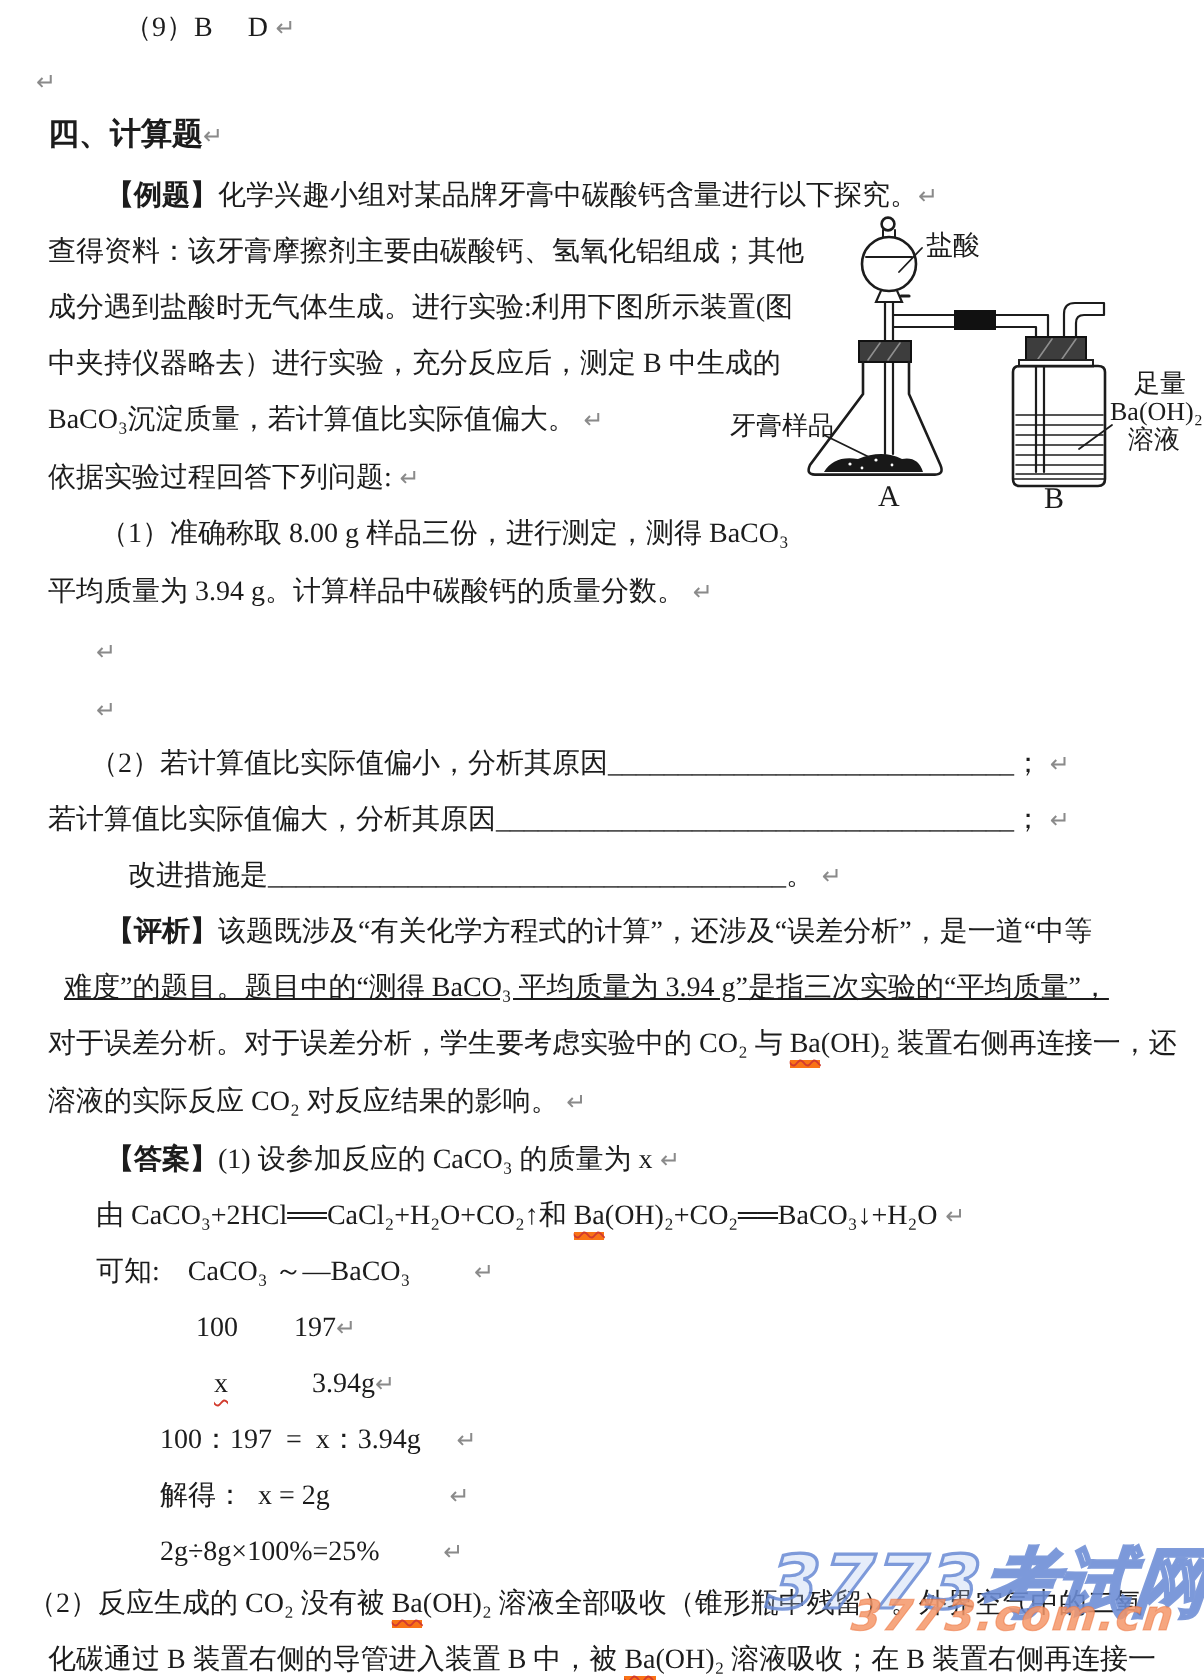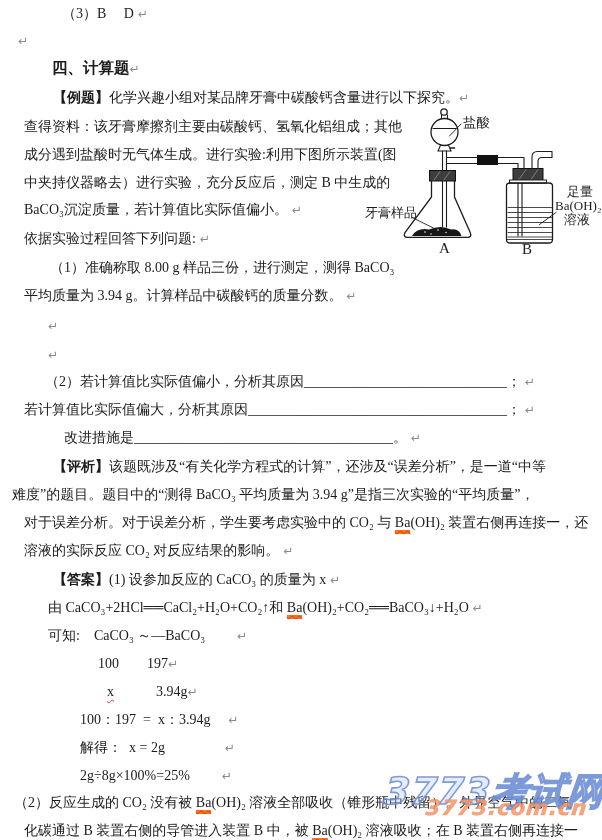--- a/index.html
+++ b/index.html
@@ -67,38 +67,38 @@
     -webkit-text-stroke:0.6px rgba(236,118,66,0.55);
     white-space:nowrap;
   }
 </style>
 </head>
 <body>
 
 <div class="page">
 
   <div id="doc">
-      <div class="line" style="top: 4px; left: 62px;"><span>（3）B　 D</span><span class="pc"> ↵</span></div>
+      <div class="line" style="top: 4px; left: 62px;"><span>（9）B　 D</span><span class="pc"> ↵</span></div>
       <div class="line" style="top: 31px; left: 18px;"><span class="pc">↵</span></div>
-      <div class="line h" style="top: 58px; left: 24px; margin-left: 28px;"><span class="b">四、计算题</span><span class="pc">↵</span></div>
+      <div class="line h" style="top: 58px; left: 24px;"><span class="b">四、计算题</span><span class="pc">↵</span></div>
       <div class="line" style="top: 88px; left: 53px;"><span class="b">【例题】</span><span>化学兴趣小组对某品牌牙膏中碳酸钙含量进行以下探究。</span><span class="pc">↵</span></div>
       <div class="line" style="top: 117px; left: 24px;"><span>查得资料：该牙膏摩擦剂主要由碳酸钙、氢氧化铝组成；其他</span></div>
       <div class="line" style="top: 145px; left: 24px;"><span>成分遇到盐酸时无气体生成。进行实验:利用下图所示装置(图</span></div>
       <div class="line" style="top: 173px; left: 24px;"><span>中夹持仪器略去）进行实验，充分反应后，测定 B 中生成的</span></div>
-      <div class="line" style="top: 200px; left: 24px;"><span>BaCO₃沉淀质量，若计算值比实际值偏小。</span><span class="pc"> ↵</span></div>
+      <div class="line" style="top: 200px; left: 24px;"><span>BaCO₃沉淀质量，若计算值比实际值偏大。</span><span class="pc"> ↵</span></div>
       <div class="line" style="top: 229px; left: 24px; text-align: center;"><span>依据实验过程回答下列问题:</span><span class="pc"> ↵</span></div>
       <div class="line" style="top: 258px; left: 50px;"><span>（1）准确称取 8.00 g 样品三份，进行测定，测得 BaCO₃</span></div>
       <div class="line" style="top: 286px; left: 24px;"><span>平均质量为 3.94 g。计算样品中碳酸钙的质量分数。</span><span class="pc"> ↵</span></div>
       <div class="line" style="top: 316px; left: 48px;"><span class="pc">↵</span></div>
       <div class="line" style="top: 345px; left: 48px;"><span class="pc">↵</span></div>
       <div class="line" style="top: 372px; left: 45px;"><span>（2）若计算值比实际值偏小，分析其原因</span><span>_____________________________</span><span>；</span><span class="pc"> ↵</span></div>
       <div class="line" style="top: 400px; left: 24px;"><span>若计算值比实际值偏大，分析其原因</span><span>_____________________________________</span><span>；</span><span class="pc"> ↵</span></div>
       <div class="line" style="top: 428px; left: 24px; margin-left: 40px;"><span>改进措施是</span><span>_____________________________________</span><span>。</span><span class="pc"> ↵</span></div>
       <div class="line" style="top: 457px; left: 53px;"><span class="b">【评析】</span><span>该题既涉及“有关化学方程式的计算”，还涉及“误差分析”，是一道“中等</span></div>
-      <div class="line" style="top: 485px; left: 12px;"><span>难度”的题目。题目中的“测得 BaCO₃ 平均质量为 3.94 g”是指三次实验的“平均质量”，</span></div>
+      <div class="line" style="top: 485px; left: 32px; text-decoration: underline;"><span>难度”的题目。题目中的“测得 BaCO₃ 平均质量为 3.94 g”是指三次实验的“平均质量”，</span></div>
       <div class="line" style="top: 513px; left: 24px;"><span>对于误差分析。对于误差分析，学生要考虑实验中的 CO₂ 与 </span><span class="ba">Ba</span><span>(OH)₂ 装置右侧再连接一，还</span></div>
       <div class="line" style="top: 541px; left: 24px;"><span>溶液的实际反应 CO₂ 对反应结果的影响。</span><span class="pc"> ↵</span></div>
       <div class="line" style="top: 570px; left: 53px;"><span class="b">【答案】</span><span>(1) 设参加反应的 CaCO₃ 的质量为 x</span><span class="pc"> ↵</span></div>
       <div class="line" style="top: 598px; left: 48px;"><span>由 CaCO₃+2HCl══CaCl₂+H₂O+CO₂↑和 </span><span class="ba">Ba</span><span>(OH)₂+CO₂══BaCO₃↓+H₂O</span><span class="pc"> ↵</span></div>
       <div class="line" style="top: 626px; left: 48px;"><span>可知:　CaCO₃ ～—BaCO₃　　</span><span class="pc"> ↵</span></div>
       <div class="line" style="top: 654px; left: 98px;"><span>100　　197</span><span class="pc">↵</span></div>
       <div class="line" style="top: 682px; left: 107px;"><span class="sp">x</span><span>　　　3.94g</span><span class="pc">↵</span></div>
       <div class="line" style="top: 710px; left: 80px;"><span>100：197  =  x：3.94g　</span><span class="pc"> ↵</span></div>
       <div class="line" style="top: 738px; left: 80px;"><span>解得：  x = 2g　　　　</span><span class="pc"> ↵</span></div>
       <div class="line" style="top: 766px; left: 80px;"><span>2g÷8g×100%=25%　　</span><span class="pc"> ↵</span></div>

